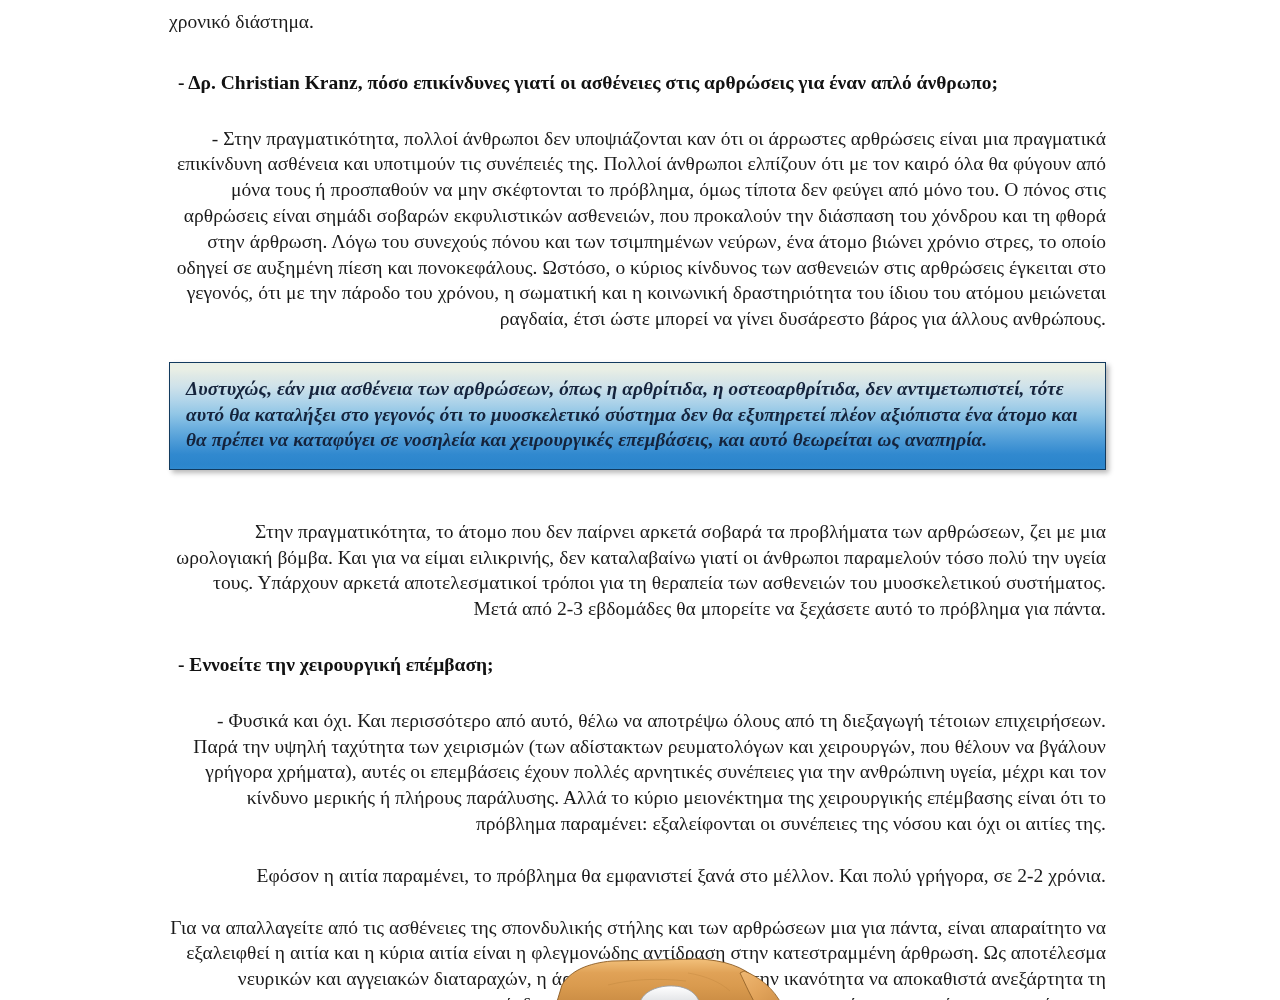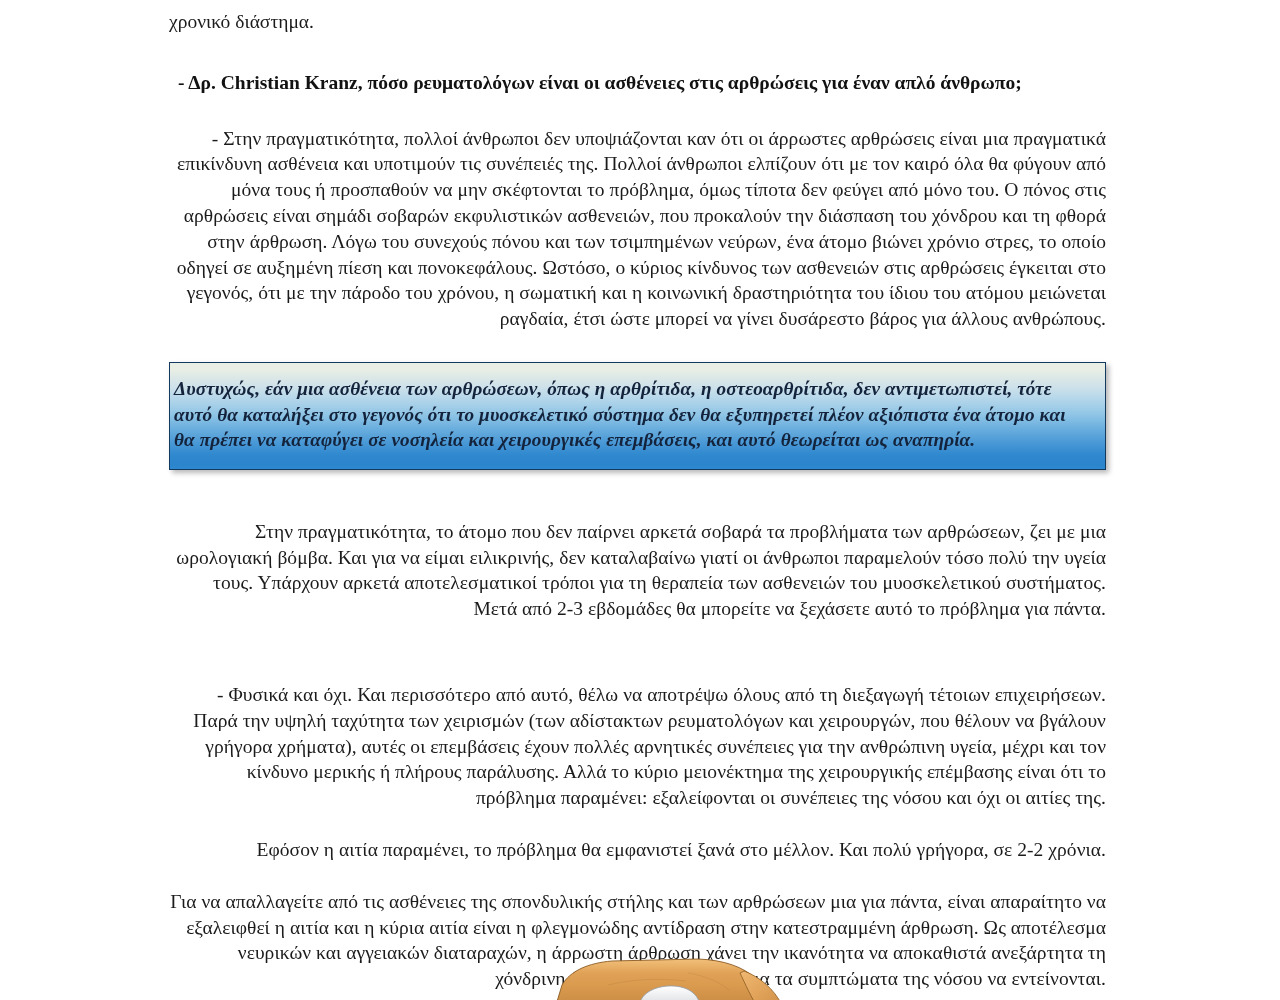--- a/index.html
+++ b/index.html
@@ -77,21 +77,21 @@
                 #e9efe5 6%,
                 #dfe9e6 12%,
                 #cfe2ea 22%,
                 #b4d6ea 34%,
                 #91c6e6 48%,
                 #6aaede 62%,
                 #4a99d6 75%,
                 #3189cf 86%,
                 #2b85cc 96%,
                 #2f89cf 100%);
-    padding: 13px 18px 16px 4px;
+    padding: 13px 18px 16px 16px;
     box-shadow: 3px 3px 5px rgba(0,0,0,0.28);
   }
   .callout p {
     margin: 0;
     font-size: 19.2px;
     line-height: 25.6px;
     font-weight: bold;
     font-style: italic;
     color: #14233c;
     letter-spacing: 0.1px;
@@ -112,41 +112,42 @@
 <body>
 
 <div id="page">
 
   <div class="content">
 
     <p class="topline">χρονικό διάστημα.</p>
 
     <div class="gap-md"></div>
 
-    <h3 class="qheading">- Δρ. Christian Kranz, πόσο ρευματολόγων είναι οι ασθένειες στις αρθρώσεις για έναν απλό άνθρωπο;</h3>
+    <h3 class="qheading">- Δρ. Christian Kranz, πόσο επικίνδυνες γιατί οι ασθένειες στις αρθρώσεις για έναν απλό άνθρωπο;</h3>
 
     <div class="gap-lg"></div>
 
     <p class="para">- Στην πραγματικότητα, πολλοί άνθρωποι δεν υποψιάζονται καν ότι οι άρρωστες αρθρώσεις είναι μια πραγματικά επικίνδυνη ασθένεια και υποτιμούν τις συνέπειές της. Πολλοί άνθρωποι ελπίζουν ότι με τον καιρό όλα θα φύγουν από μόνα τους ή προσπαθούν να μην σκέφτονται το πρόβλημα, όμως τίποτα δεν φεύγει από μόνο του. Ο πόνος στις αρθρώσεις είναι σημάδι σοβαρών εκφυλιστικών ασθενειών, που προκαλούν την διάσπαση του χόνδρου και τη φθορά στην άρθρωση. Λόγω του συνεχούς πόνου και των τσιμπημένων νεύρων, ένα άτομο βιώνει χρόνιο στρες, το οποίο οδηγεί σε αυξημένη πίεση και πονοκεφάλους. Ωστόσο, ο κύριος κίνδυνος των ασθενειών στις αρθρώσεις έγκειται στο γεγονός, ότι με την πάροδο του χρόνου, η σωματική και η κοινωνική δραστηριότητα του ίδιου του ατόμου μειώνεται ραγδαία, έτσι ώστε μπορεί να γίνει δυσάρεστο βάρος για άλλους ανθρώπους.</p>
 
     <div class="gap-lg"></div>
 
     <div class="callout-wrap">
       <div class="callout">
         <p>Δυστυχώς, εάν μια ασθένεια των αρθρώσεων, όπως η αρθρίτιδα, η οστεοαρθρίτιδα, δεν αντιμετωπιστεί, τότε αυτό θα καταλήξει στο γεγονός ότι το μυοσκελετικό σύστημα δεν θα εξυπηρετεί πλέον αξιόπιστα ένα άτομο και θα πρέπει να καταφύγει σε νοσηλεία και χειρουργικές επεμβάσεις, και αυτό θεωρείται ως αναπηρία.</p>
       </div>
     </div>
 
     <div class="gap-lg"></div>
     <div class="gap-sm"></div>
 
     <p class="para">Στην πραγματικότητα, το άτομο που δεν παίρνει αρκετά σοβαρά τα προβλήματα των αρθρώσεων, ζει με μια ωρολογιακή βόμβα. Και για να είμαι ειλικρινής, δεν καταλαβαίνω γιατί οι άνθρωποι παραμελούν τόσο πολύ την υγεία τους. Υπάρχουν αρκετά αποτελεσματικοί τρόποι για τη θεραπεία των ασθενειών του μυοσκελετικού συστήματος. Μετά από 2-3 εβδομάδες θα μπορείτε να ξεχάσετε αυτό το πρόβλημα για πάντα.</p>
 
     <div class="gap-lg"></div>
 
+    <h3 class="qheading">- Εννοείτε την χειρουργική επέμβαση;</h3>
 
     <div class="gap-lg"></div>
 
     <p class="para">- Φυσικά και όχι. Και περισσότερο από αυτό, θέλω να αποτρέψω όλους από τη διεξαγωγή τέτοιων επιχειρήσεων. Παρά την υψηλή ταχύτητα των χειρισμών (των αδίστακτων ρευματολόγων και χειρουργών, που θέλουν να βγάλουν γρήγορα χρήματα), αυτές οι επεμβάσεις έχουν πολλές αρνητικές συνέπειες για την ανθρώπινη υγεία, μέχρι και τον κίνδυνο μερικής ή πλήρους παράλυσης. Αλλά το κύριο μειονέκτημα της χειρουργικής επέμβασης είναι ότι το πρόβλημα παραμένει: εξαλείφονται οι συνέπειες της νόσου και όχι οι αιτίες της.</p>
 
     <div class="gap-md"></div>
 
     <p class="para">Εφόσον η αιτία παραμένει, το πρόβλημα θα εμφανιστεί ξανά στο μέλλον. Και πολύ γρήγορα, σε 2-2 χρόνια.</p>
 
     <div class="gap-md"></div>

